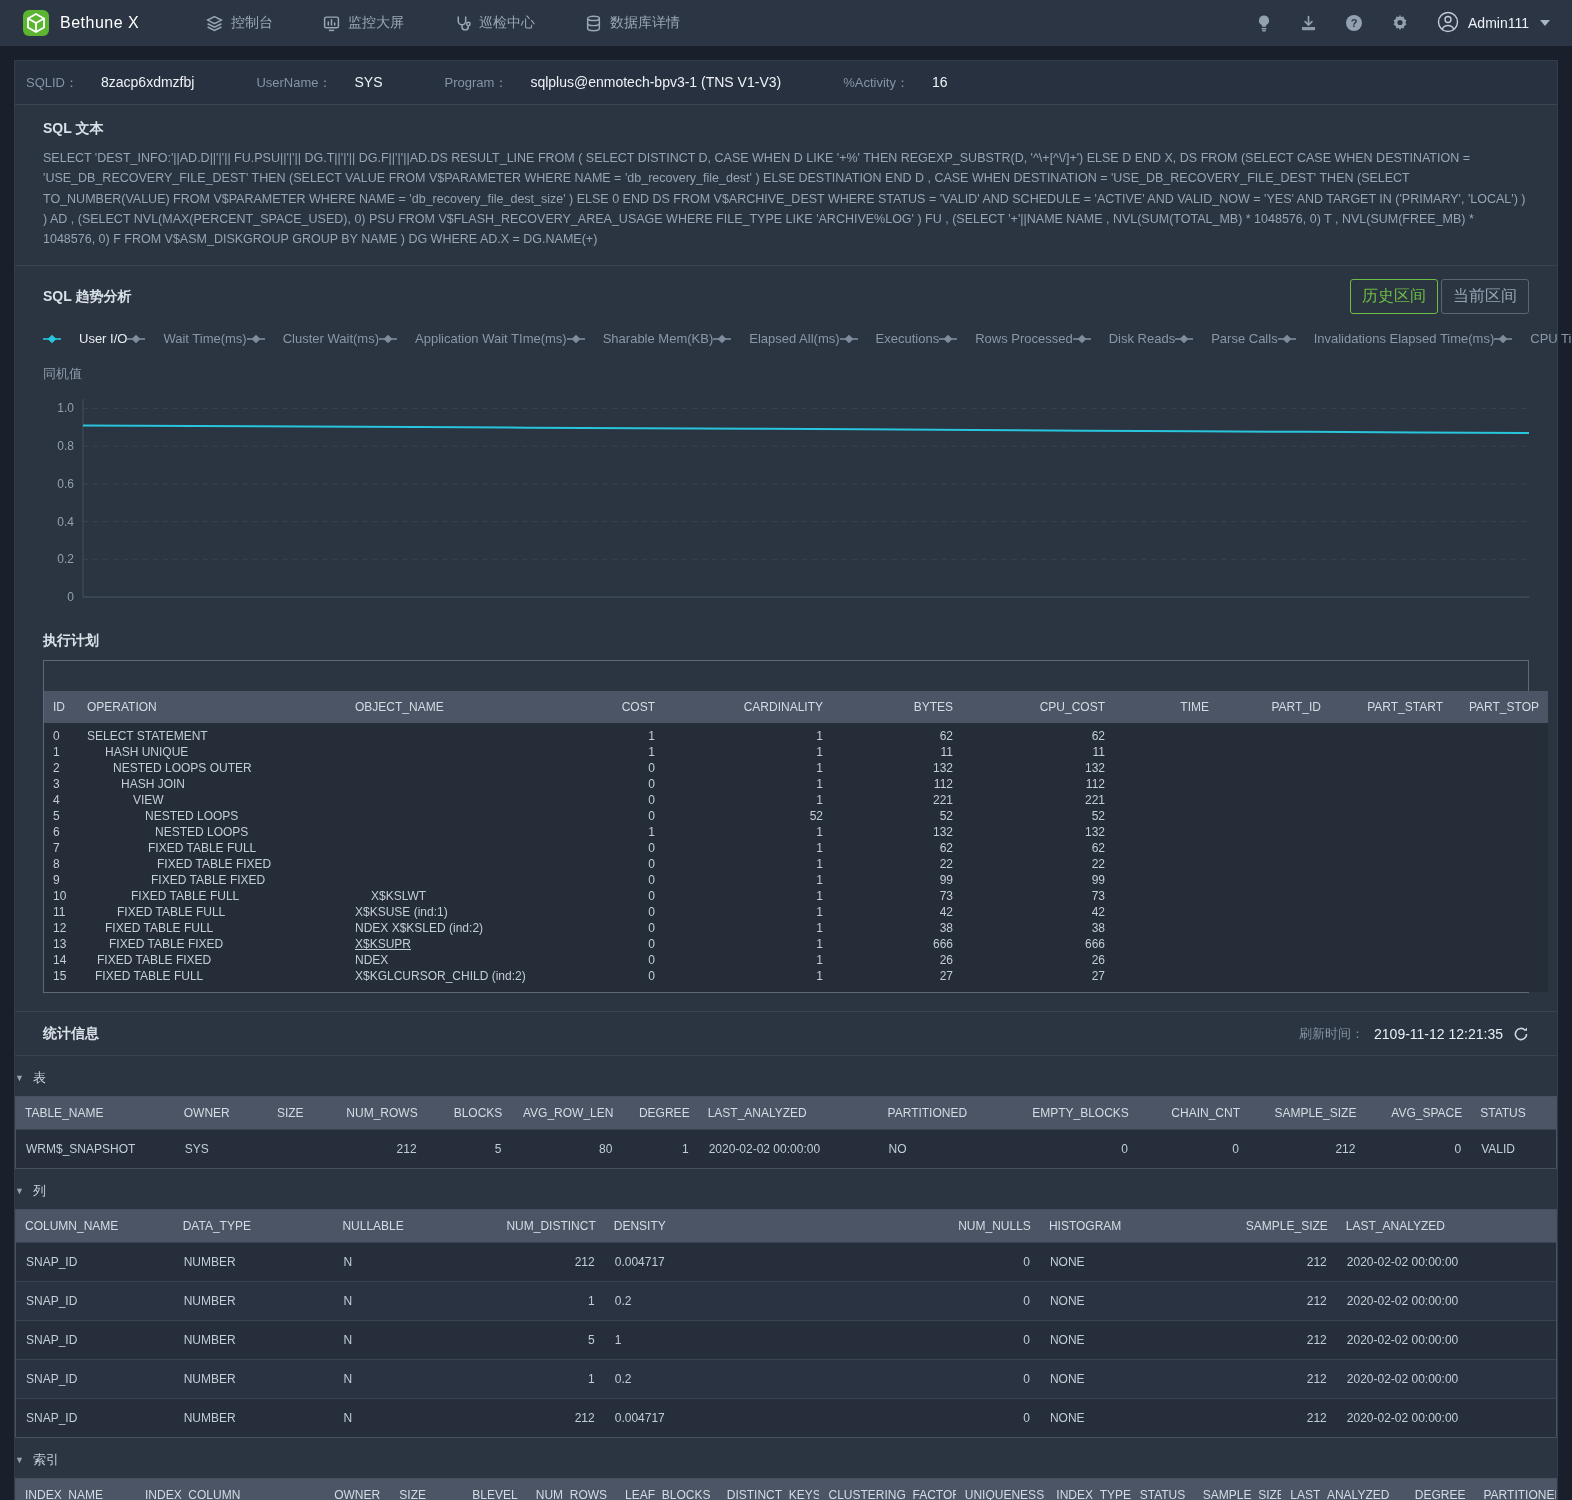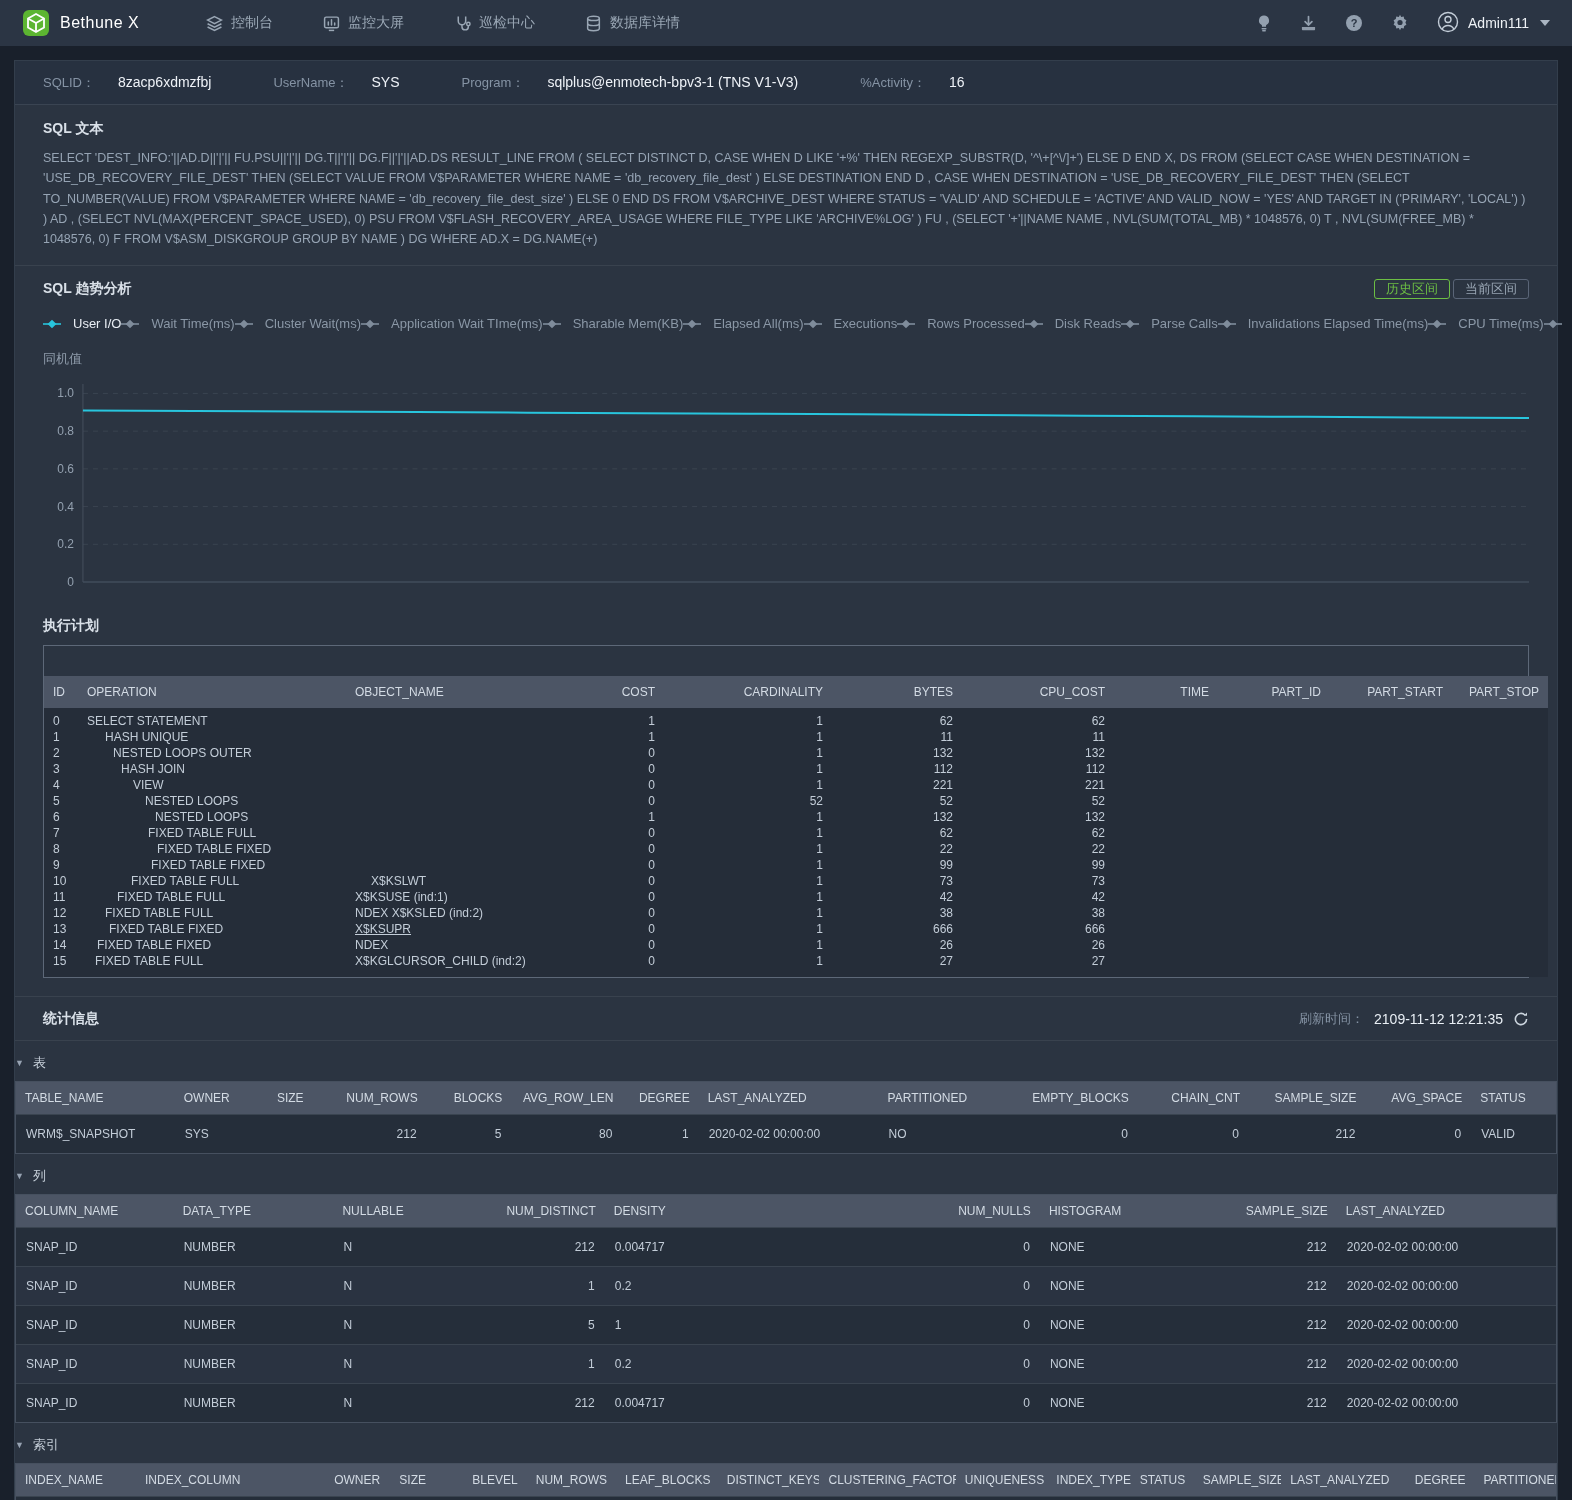--- a/index.html
+++ b/index.html
@@ -18,38 +18,38 @@
   .nav-items { display:flex; gap:50px; margin-left:36px; flex:1; }
   .nav-item { display:flex; align-items:center; gap:8px; color:#9aa7b5; font-size:14px; cursor:pointer; }
   .nav-item svg { display:block; }
   .nav-right { display:flex; align-items:center; gap:28px; }
   .nav-icon { color:#93a0af; cursor:pointer; display:flex; align-items:center; }
   .user { display:flex; align-items:center; gap:9px; color:#eef2f6; font-size:14px; cursor:pointer; }
   .caret { width:0; height:0; border-left:5px solid transparent; border-right:5px solid transparent; border-top:6px solid #aab5c2; margin-left:2px; }
 
   
   .panel { margin:14px; background:#2b3441; border:1px solid #333e4c; }
-  .info-bar { height:44px; display:flex; align-items:center; gap:62px; padding:0 28px; background:#273140; border-bottom:1px solid #3a4452; }
+  .info-bar { height:44px; display:flex; align-items:center; gap:62px; padding:0 11px; background:#273140; border-bottom:1px solid #3a4452; }
   .info-group { display:flex; align-items:baseline; }
   .info-label { color:#8593a4; font-size:13px; }
   .info-value { color:#eef2f7; font-size:14px; margin-left:23px; }
 
   .section-pad { padding:0 28px; }
   .section-title { color:#dae1e9; font-size:14px; font-weight:700; }
   .sql-title { padding-top:15px; }
   .sql-text { color:#96a4b4; font-size:12.5px; line-height:1.62; margin:10px 0 16px; word-break:break-word; }
   .divider { border:none; border-top:1px solid #39424e; margin:0; }
 
   
   .trend-header { display:flex; justify-content:space-between; align-items:center; padding-top:13px; }
   .range-btns { display:flex; gap:3px; }
-  .range-btn { font-size:13px; padding:0 11px; border-radius:3px; border:1px solid #5a6577; color:#98a5b3; background:transparent; cursor:pointer; font-family:inherit; }
+  .range-btn { font-size:16px; padding:6px 11px; border-radius:3px; border:1px solid #5a6577; color:#98a5b3; background:transparent; cursor:pointer; font-family:inherit; }
   .range-btn.active { border-color:#6cbe44; color:#6cbe44; }
   .legend { display:flex; justify-content:space-between; margin-top:17px; }
-  .legend-item { display:flex; align-items:center; gap:12px; font-size:13px; color:#8a97a6; cursor:pointer; white-space:nowrap; }
+  .legend-item { display:flex; align-items:center; gap:18px; font-size:13px; color:#8a97a6; cursor:pointer; white-space:nowrap; }
   .legend-item.active { color:#e9eef4; }
   .axis-label { color:#8f9cab; font-size:13px; margin-top:19px; }
   .chart-wrap { margin-top:4px; }
   .chart-svg { display:block; width:100%; height:228px; }
 
   
   table.grid { width:100%; border-collapse:collapse; table-layout:fixed; font-size:12px; }
   .grid th { background:#4c5565; color:#d3dbe4; font-weight:400; padding:9px 9px; overflow:hidden; white-space:nowrap; }
   .grid td { color:#c3cdd8; padding:10px 9px; overflow:hidden; white-space:nowrap; }
 

